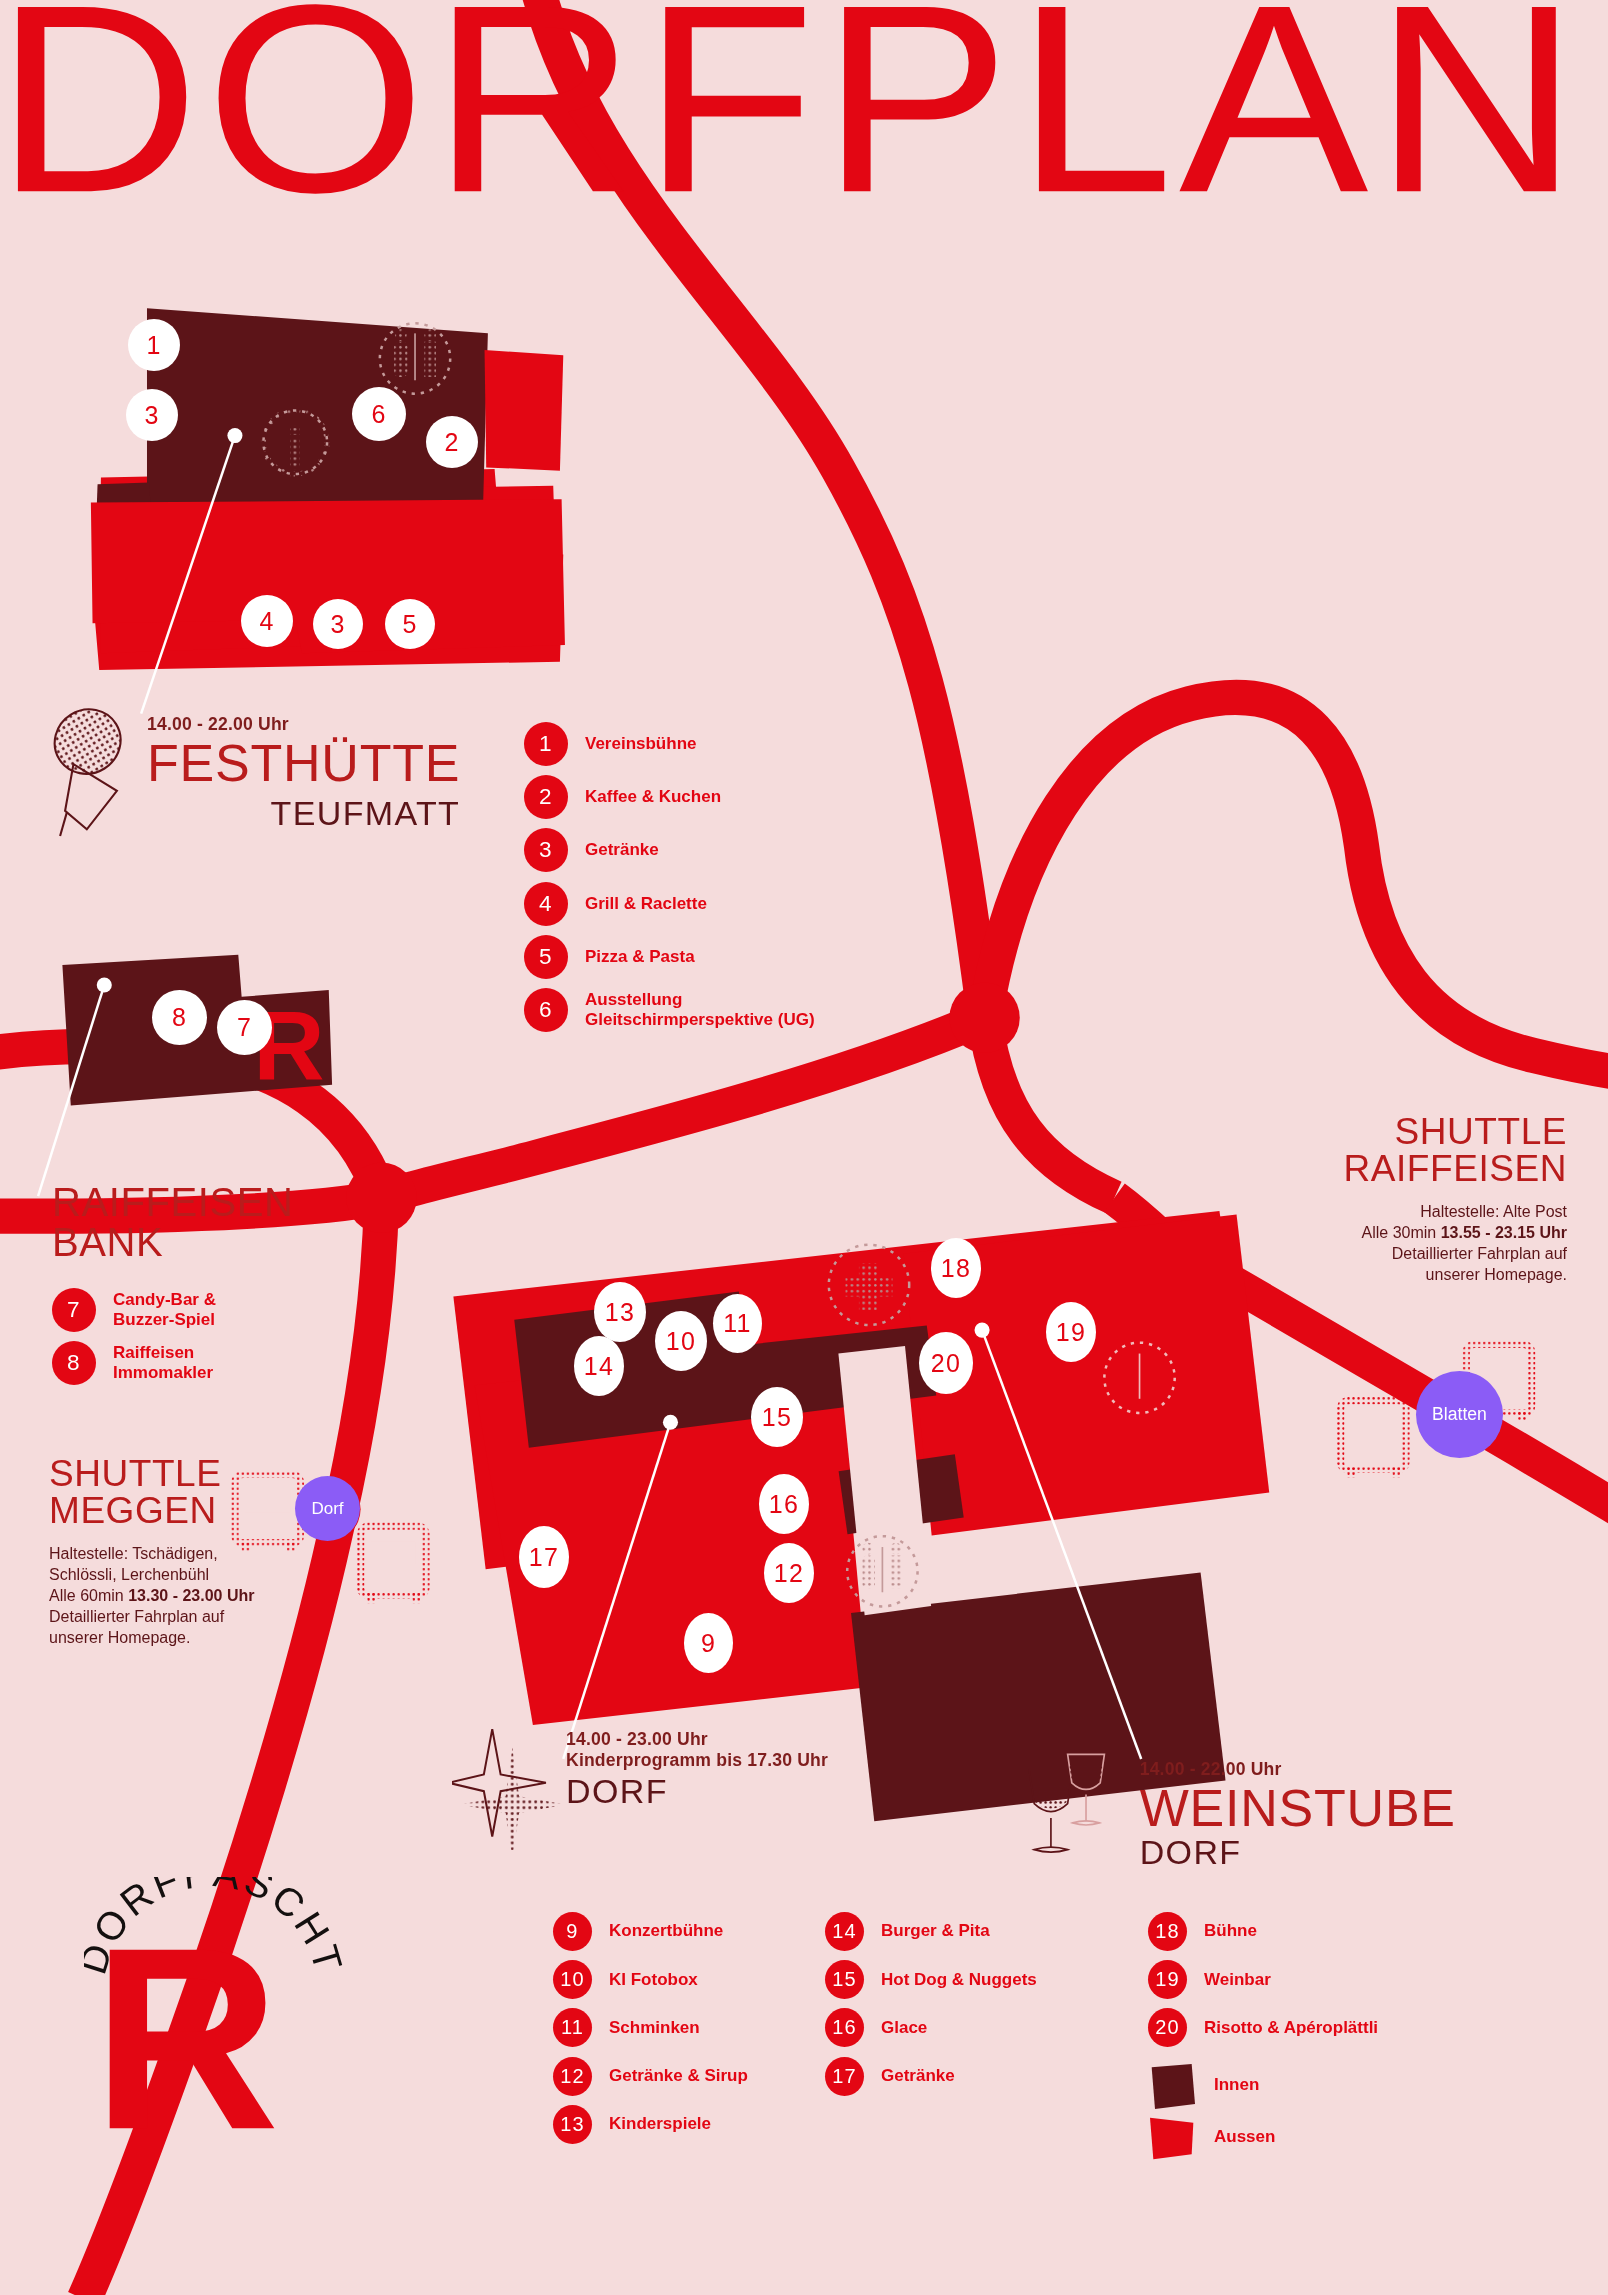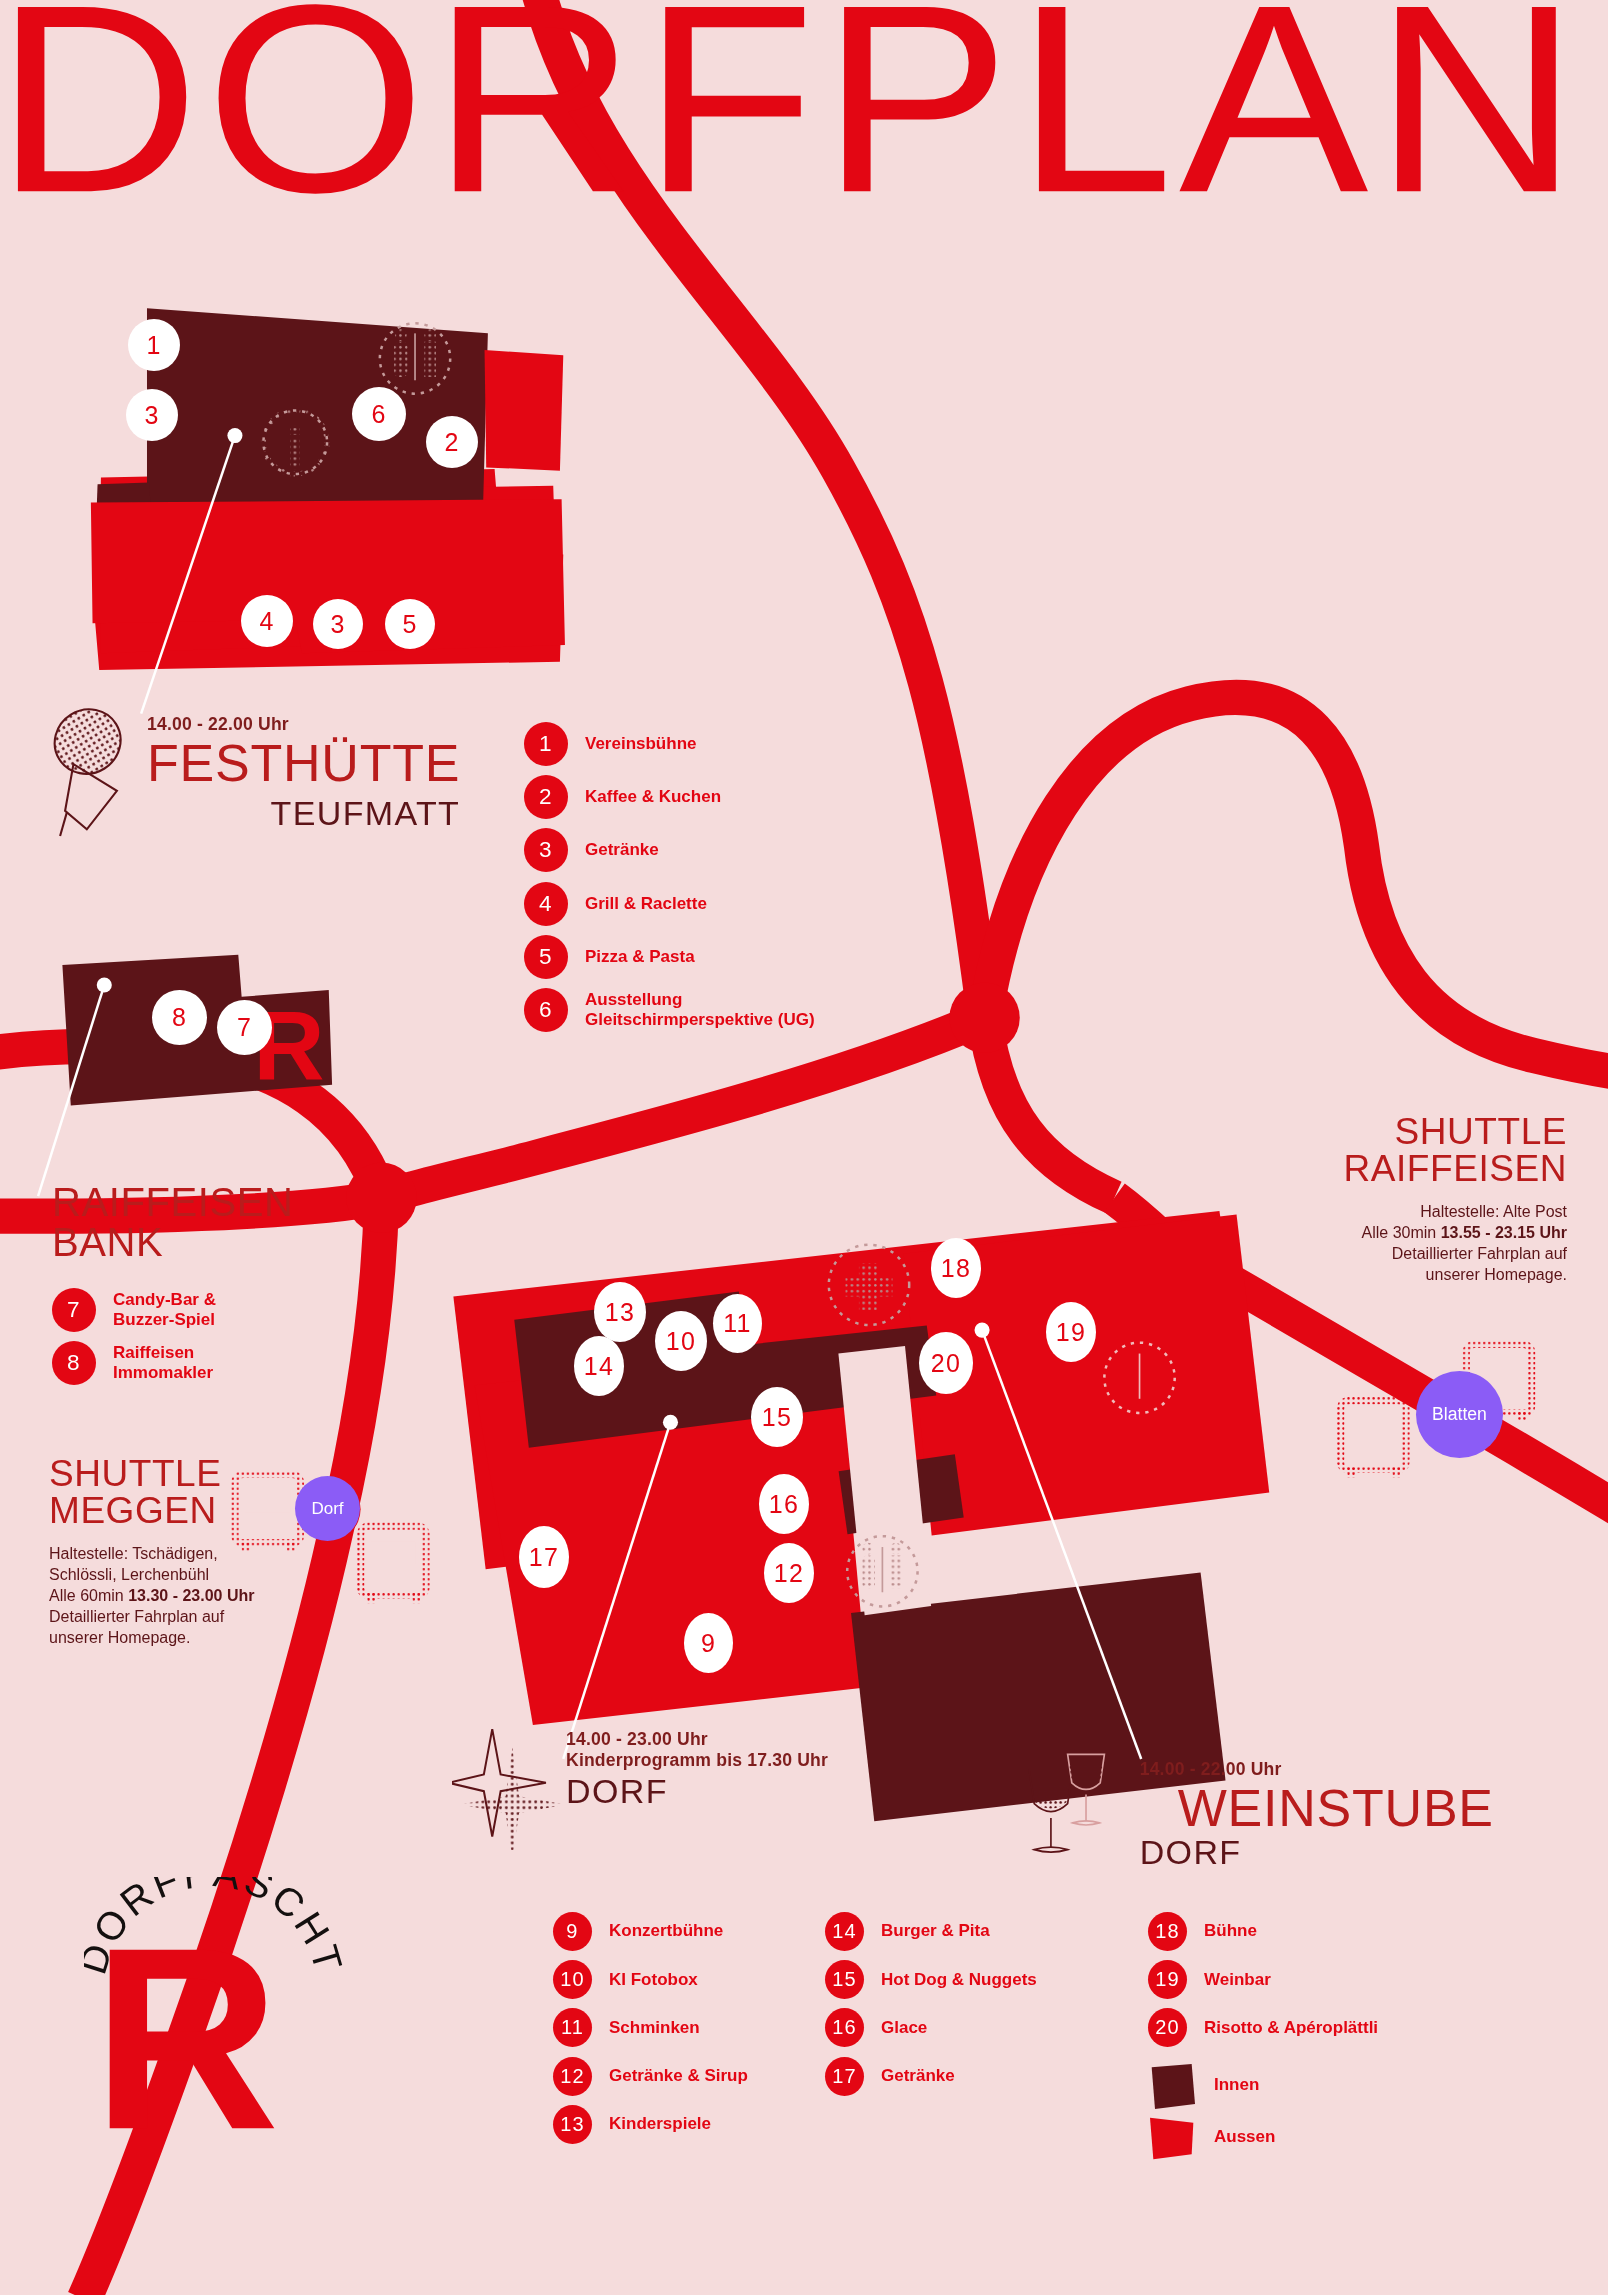--- a/index.html
+++ b/index.html
@@ -469,21 +469,21 @@
           <path d="M12 130 Q32 124 52 130 Q32 136 12 130 Z" fill="none" stroke="#5c1418" stroke-width="2"></path>
 
           <path d="M52 16 L96 16 L91 50 Q74 66 57 50 Z" fill="none" stroke="#d89f9f" stroke-width="2"></path>
           <rect x="52" y="28" width="46" height="40" fill="url(#winedots)" clip-path="url(#g2clip)"></rect>
           <path d="M74 64 L74 96" stroke="#d89f9f" stroke-width="2" fill="none"></path>
           <path d="M58 98 Q74 93 90 98 Q74 103 58 98 Z" fill="none" stroke="#d89f9f" stroke-width="2"></path>
         </svg>
       </div>
       <div style="margin-left:6.7px;margin-top:18.4px;">
         <div class="time">14.00 - 22.00 Uhr</div>
-        <div class="venue-name" style="margin-top:3.4px;margin-left:38px;">WEINSTUBE</div>
+        <div class="venue-name" style="margin-top:3.4px;">WEINSTUBE</div>
         <div class="venue-sub" style="margin-top:1.7px;">DORF</div>
       </div>
     </div>
   </div>
 
   <div class="legend" style="left:553px;top:1912px;">
     <div class="legend-row">
       <div class="num small">9</div>
       <div class="legend-label">Konzertbühne</div>
     </div>

